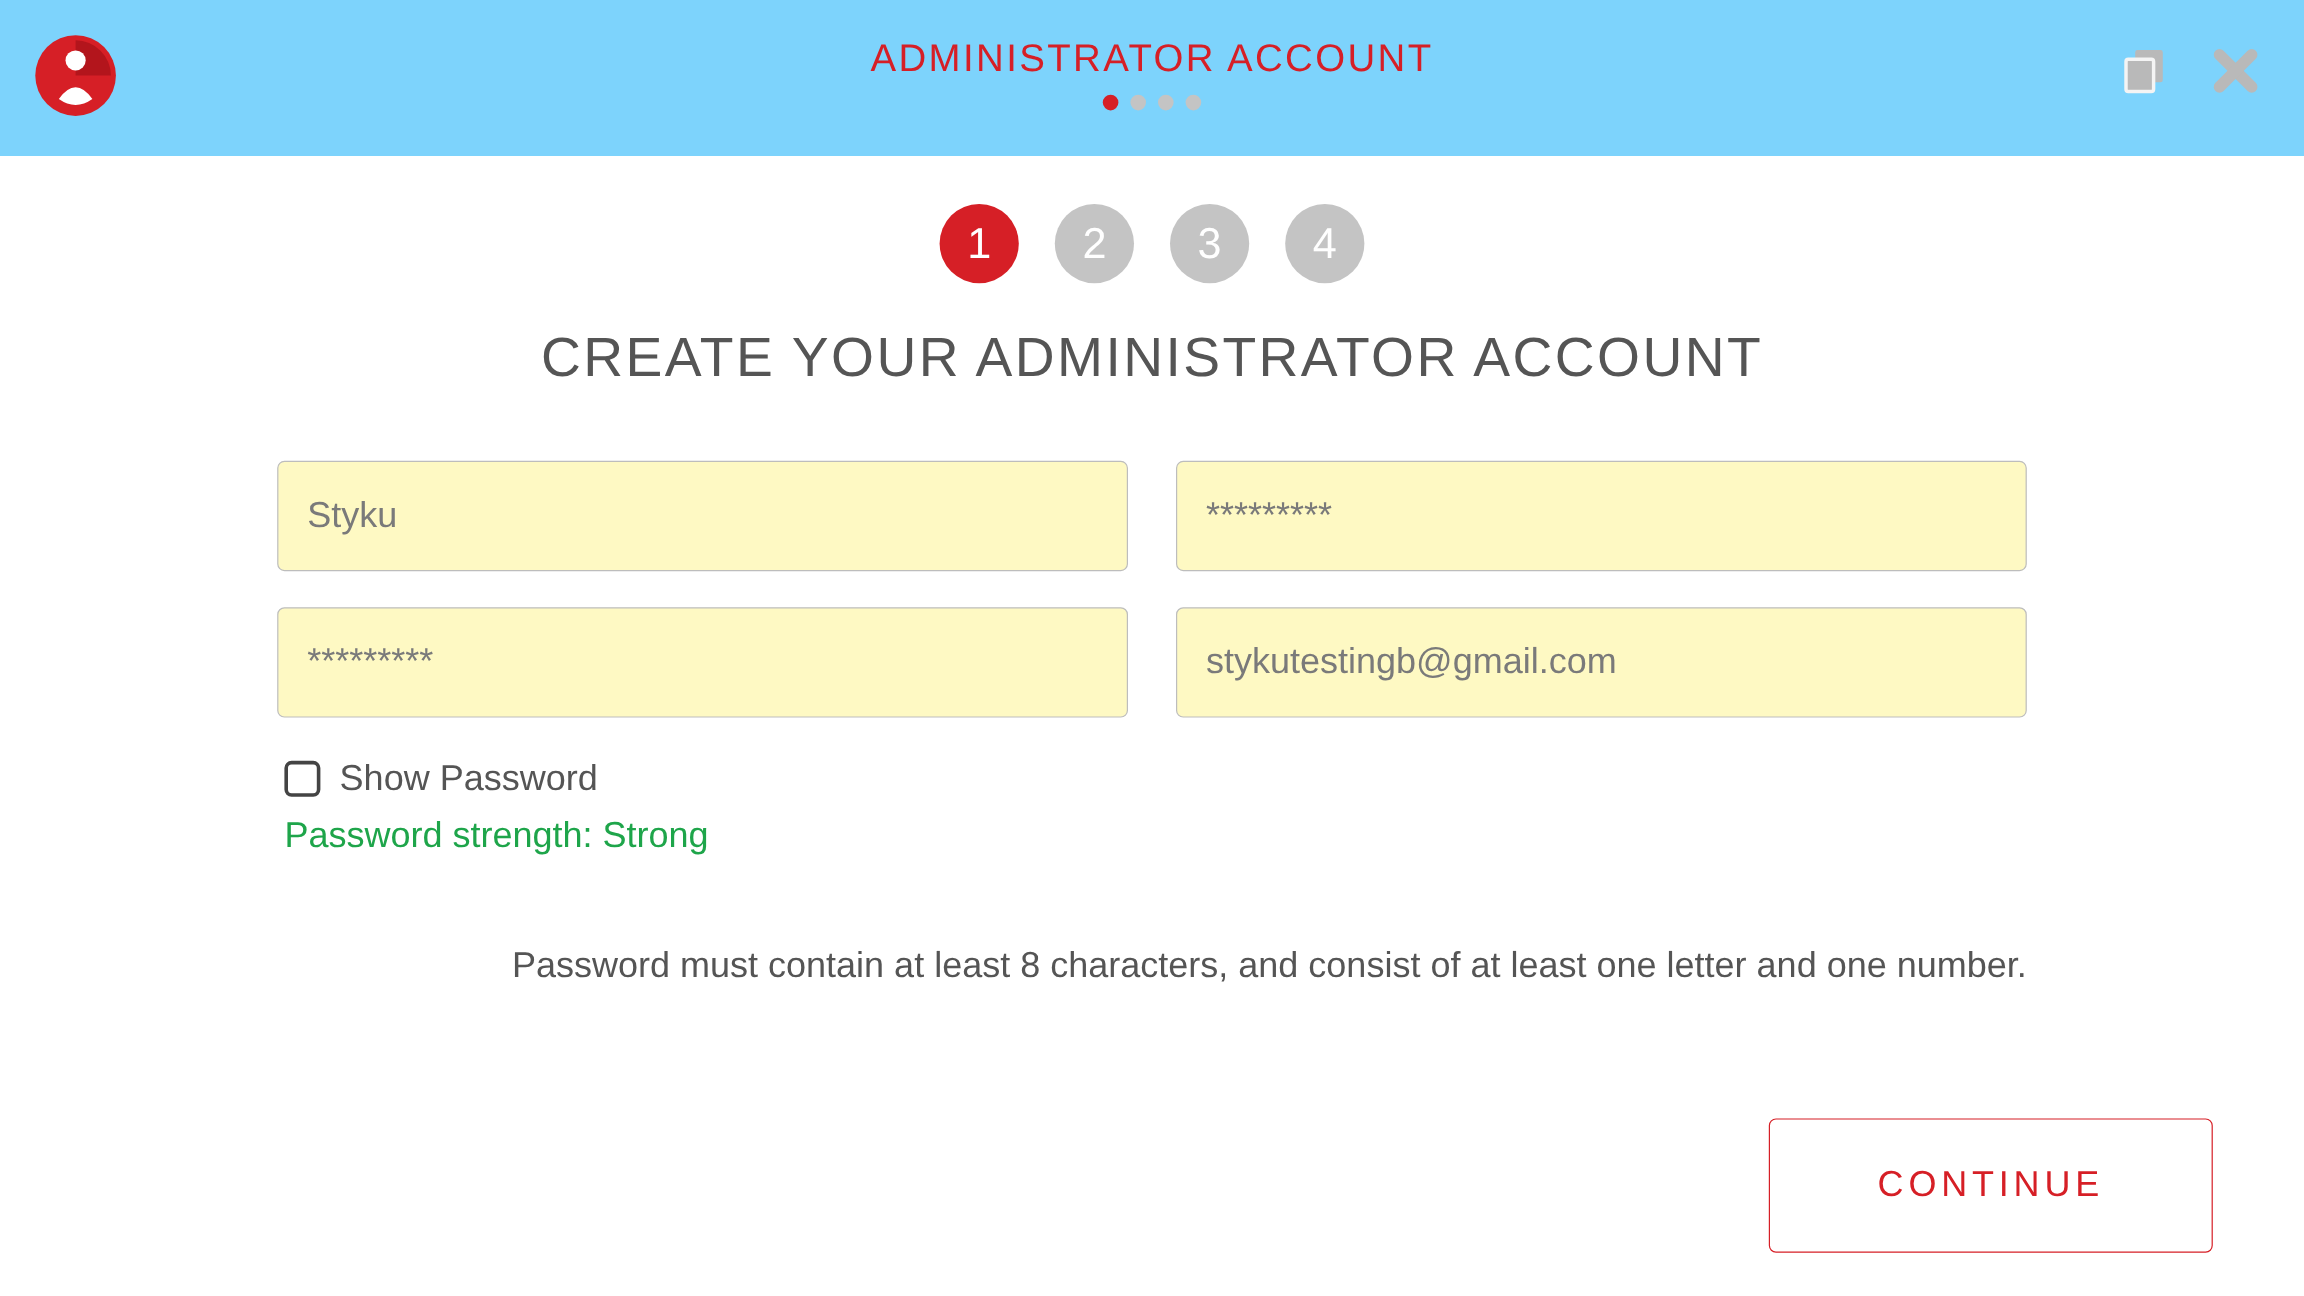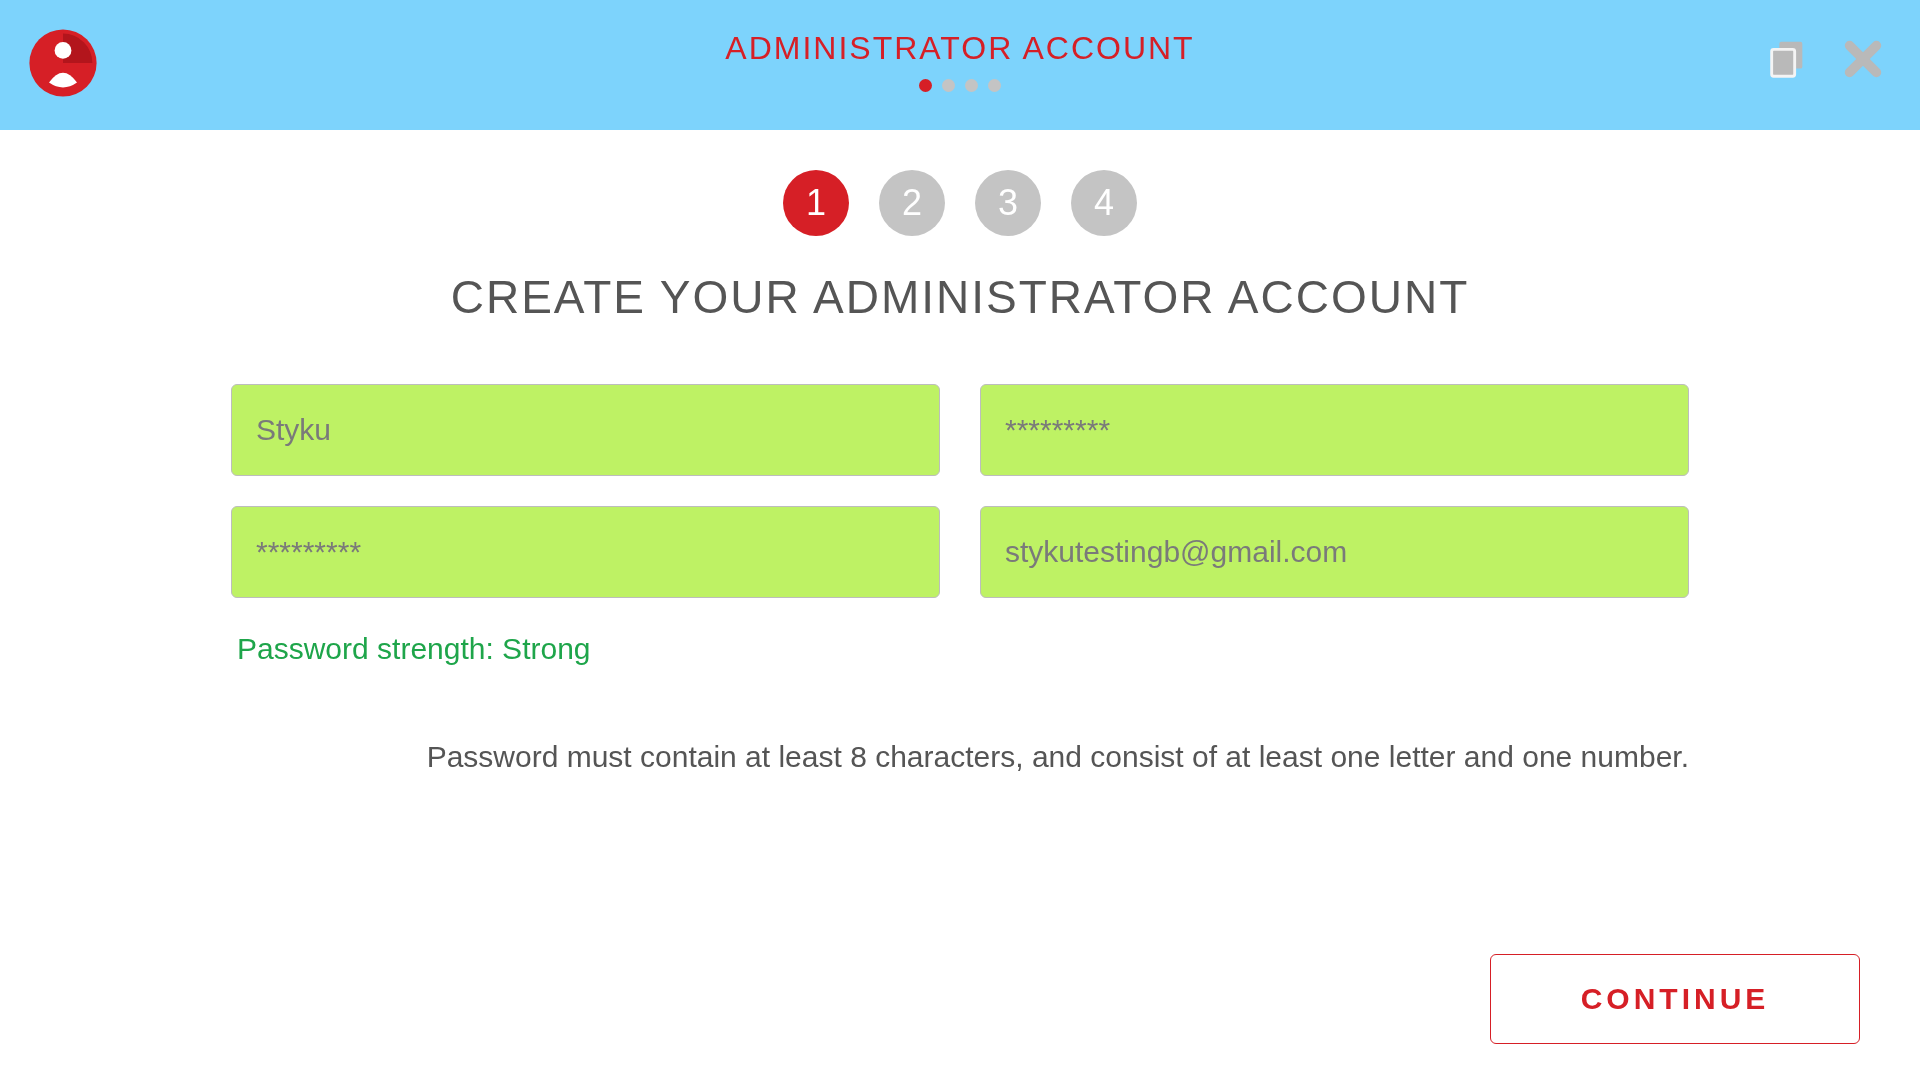--- a/index.html
+++ b/index.html
@@ -86,21 +86,21 @@
     margin-bottom: 40px;
   }
   .input {
     width: 100%;
     height: 92px;
     border: 1px solid #bdbdbd;
     border-radius: 6px;
     padding: 0 24px;
     font-size: 30px;
     color: #7a7a7a;
-    background: #bef264;
+    background: #fef9c3;
     outline: none;
   }
   .right-meta {
     padding-left: 6px;
     padding-top: 4px;
   }
   .show-pw {
     display: flex; align-items: center; gap: 16px; font-size: 30px; color: #555;
     margin-bottom: 14px;
   }
@@ -111,31 +111,31 @@
   .pw-strength { font-size: 30px; color: #1ea54a; }
   .hint {
     width: 1458px;
     font-size: 30px;
     color: #555;
     text-align: right;
     margin-top: 34px;
   }
   .continue-btn {
     position: absolute;
-    right: 60px;
+    right: 76px;
     bottom: 36px;
     width: 370px;
-    height: 90px;
+    height: 112px;
     border: 1px solid #d61f26;
     border-radius: 6px;
     background: #fff;
     color: #d61f26;
     font-size: 30px;
     letter-spacing: 4px;
-    font-weight: 700;
+    font-weight: 400;
     cursor: pointer;
     display:flex; align-items:center; justify-content:center;
   }
 </style>
 </head>
 <body>
 
 <div class="topbar">
   <div class="logo">
     <svg viewBox="0 0 100 100">
@@ -186,20 +186,24 @@
       </div>
   </div>
   <div class="page-heading">CREATE YOUR ADMINISTRATOR ACCOUNT</div>
 
   <div class="form">
     <input class="input" type="text" value="Styku" style="">
     <input class="input" type="text" value="*********" style="">
     <input class="input" type="text" value="*********" style="">
     <input class="input" type="text" value="stykutestingb@gmail.com" style="">
     <div class="right-meta">
+      <div class="show-pw">
+        <span class="cb"></span>
+        <span>Show Password</span>
+      </div>
       <div class="pw-strength">Password strength: Strong</div>
     </div>
   </div>
 
   <div class="hint">Password must contain at least 8 characters, and consist of at least one letter and one number.</div>
 </div>
 
 <button class="continue-btn">
   <span>CONTINUE</span>
 </button>

